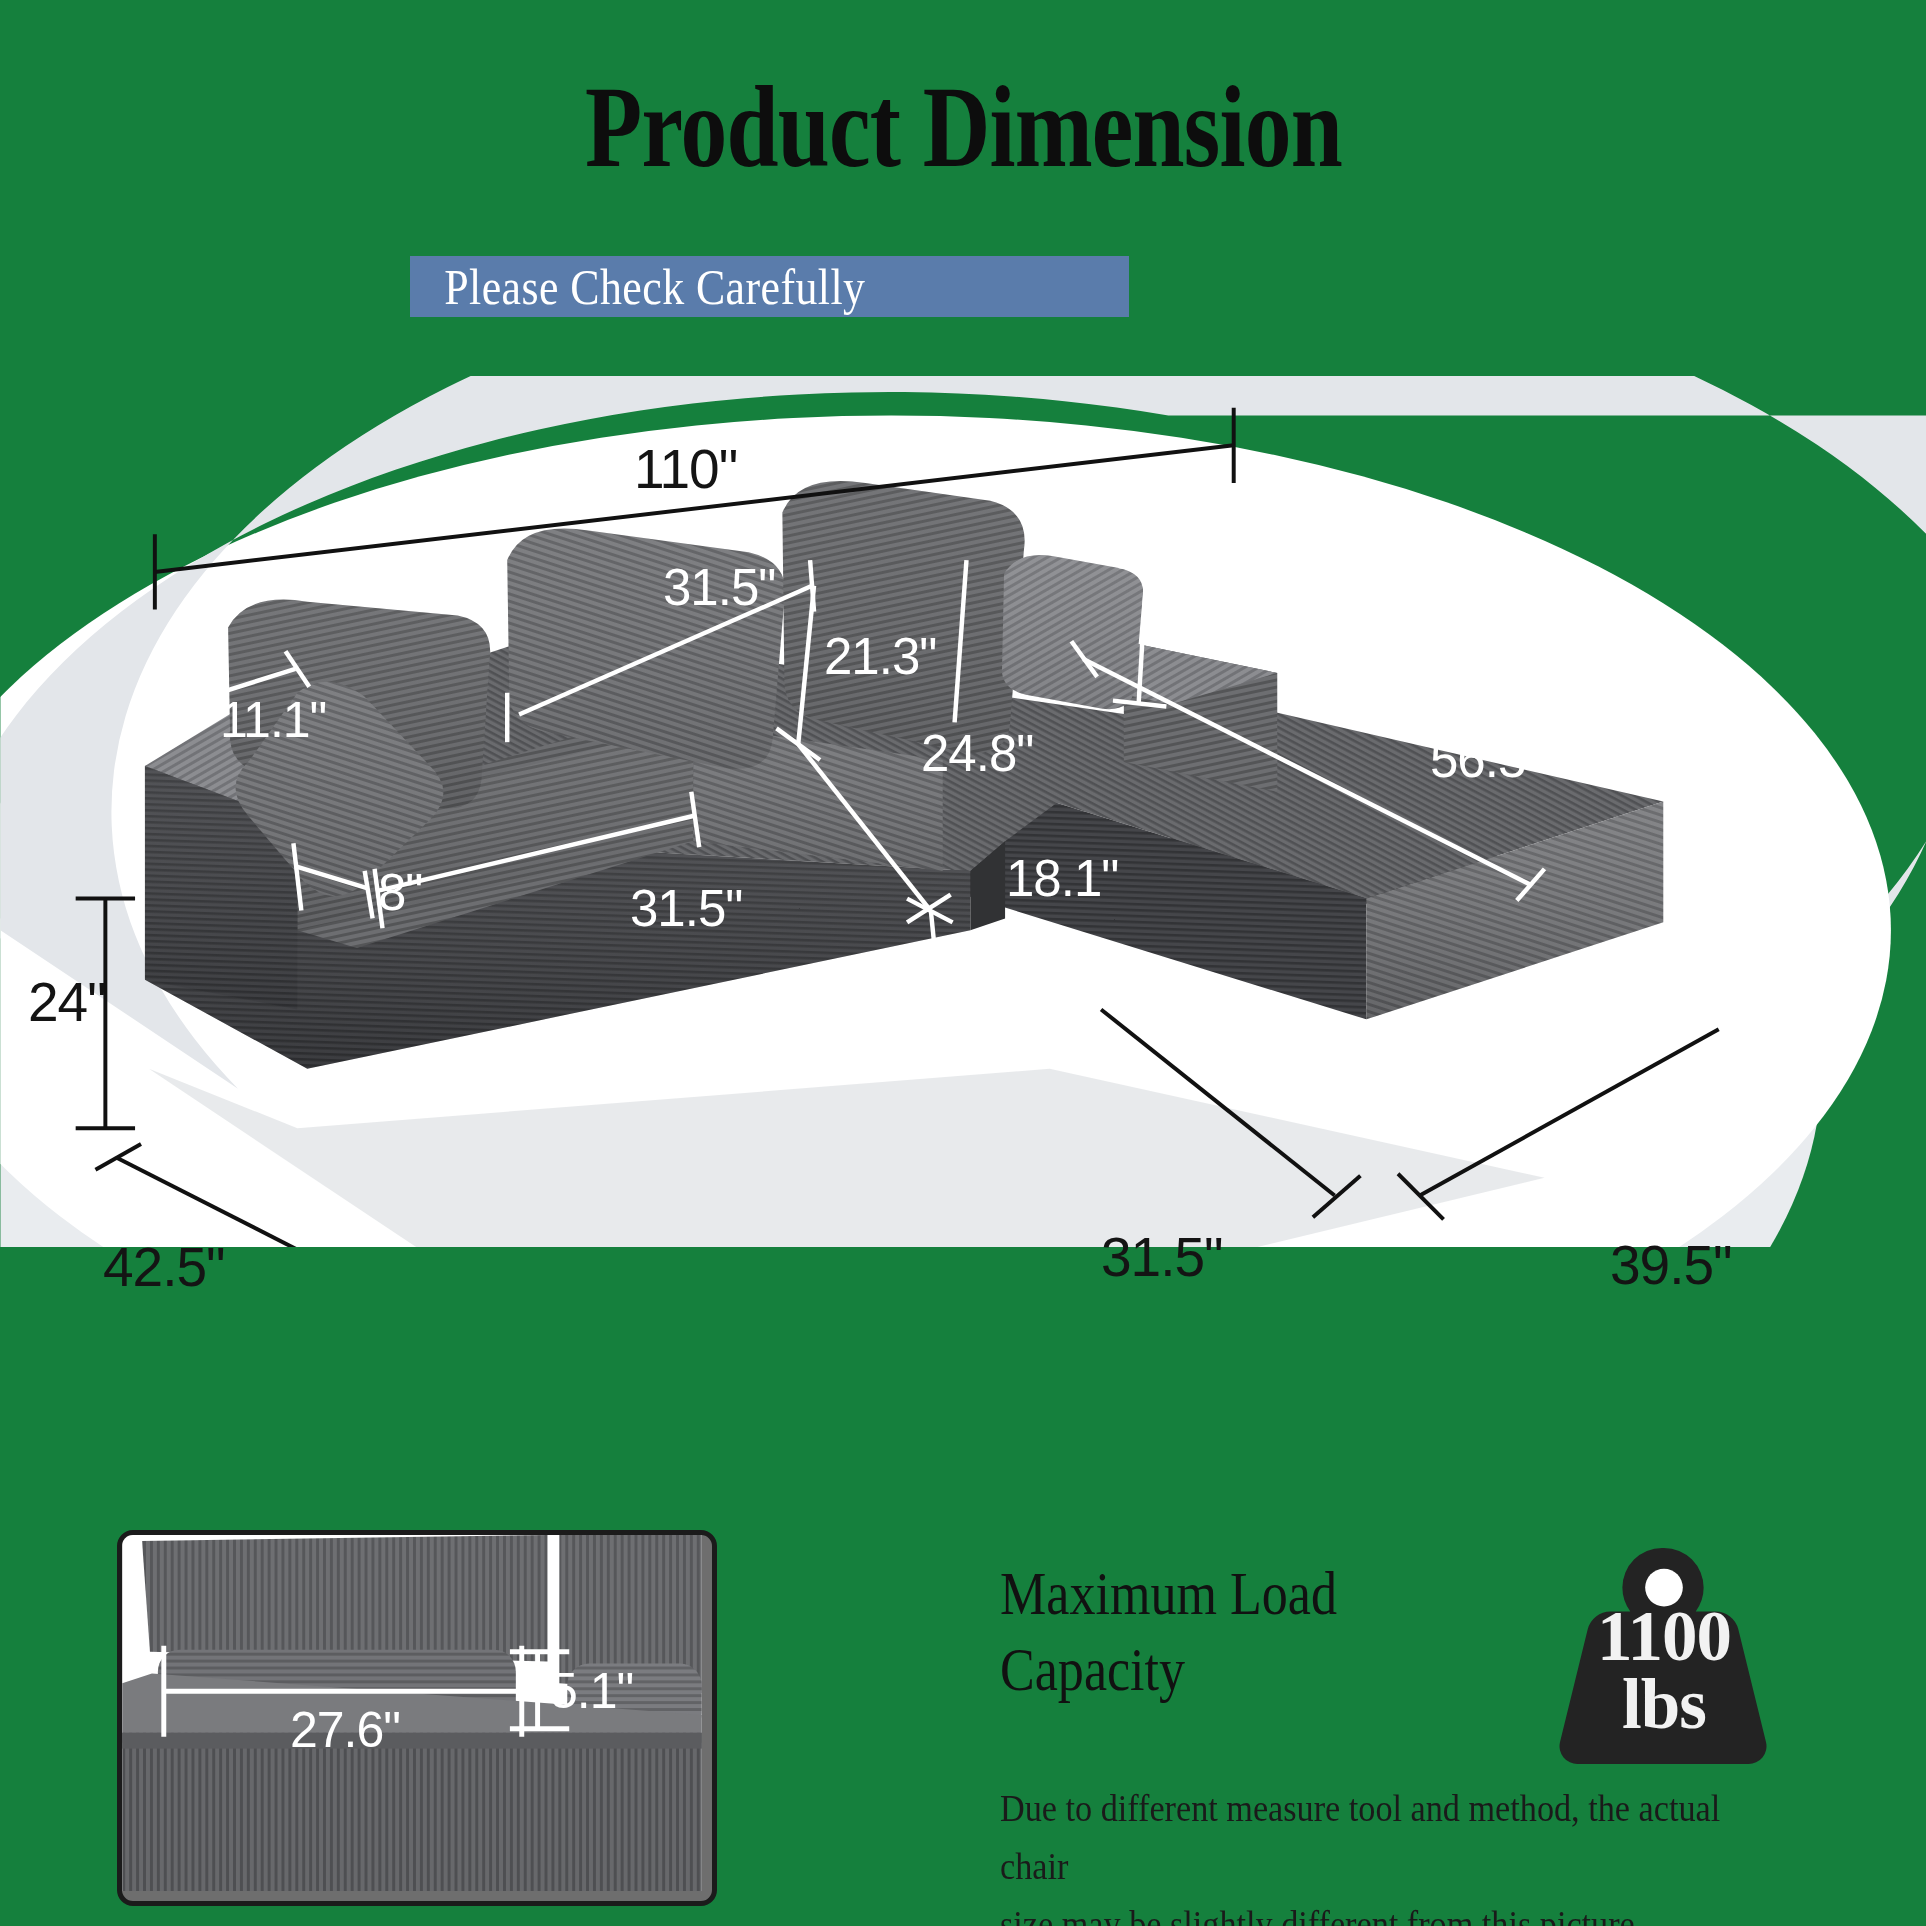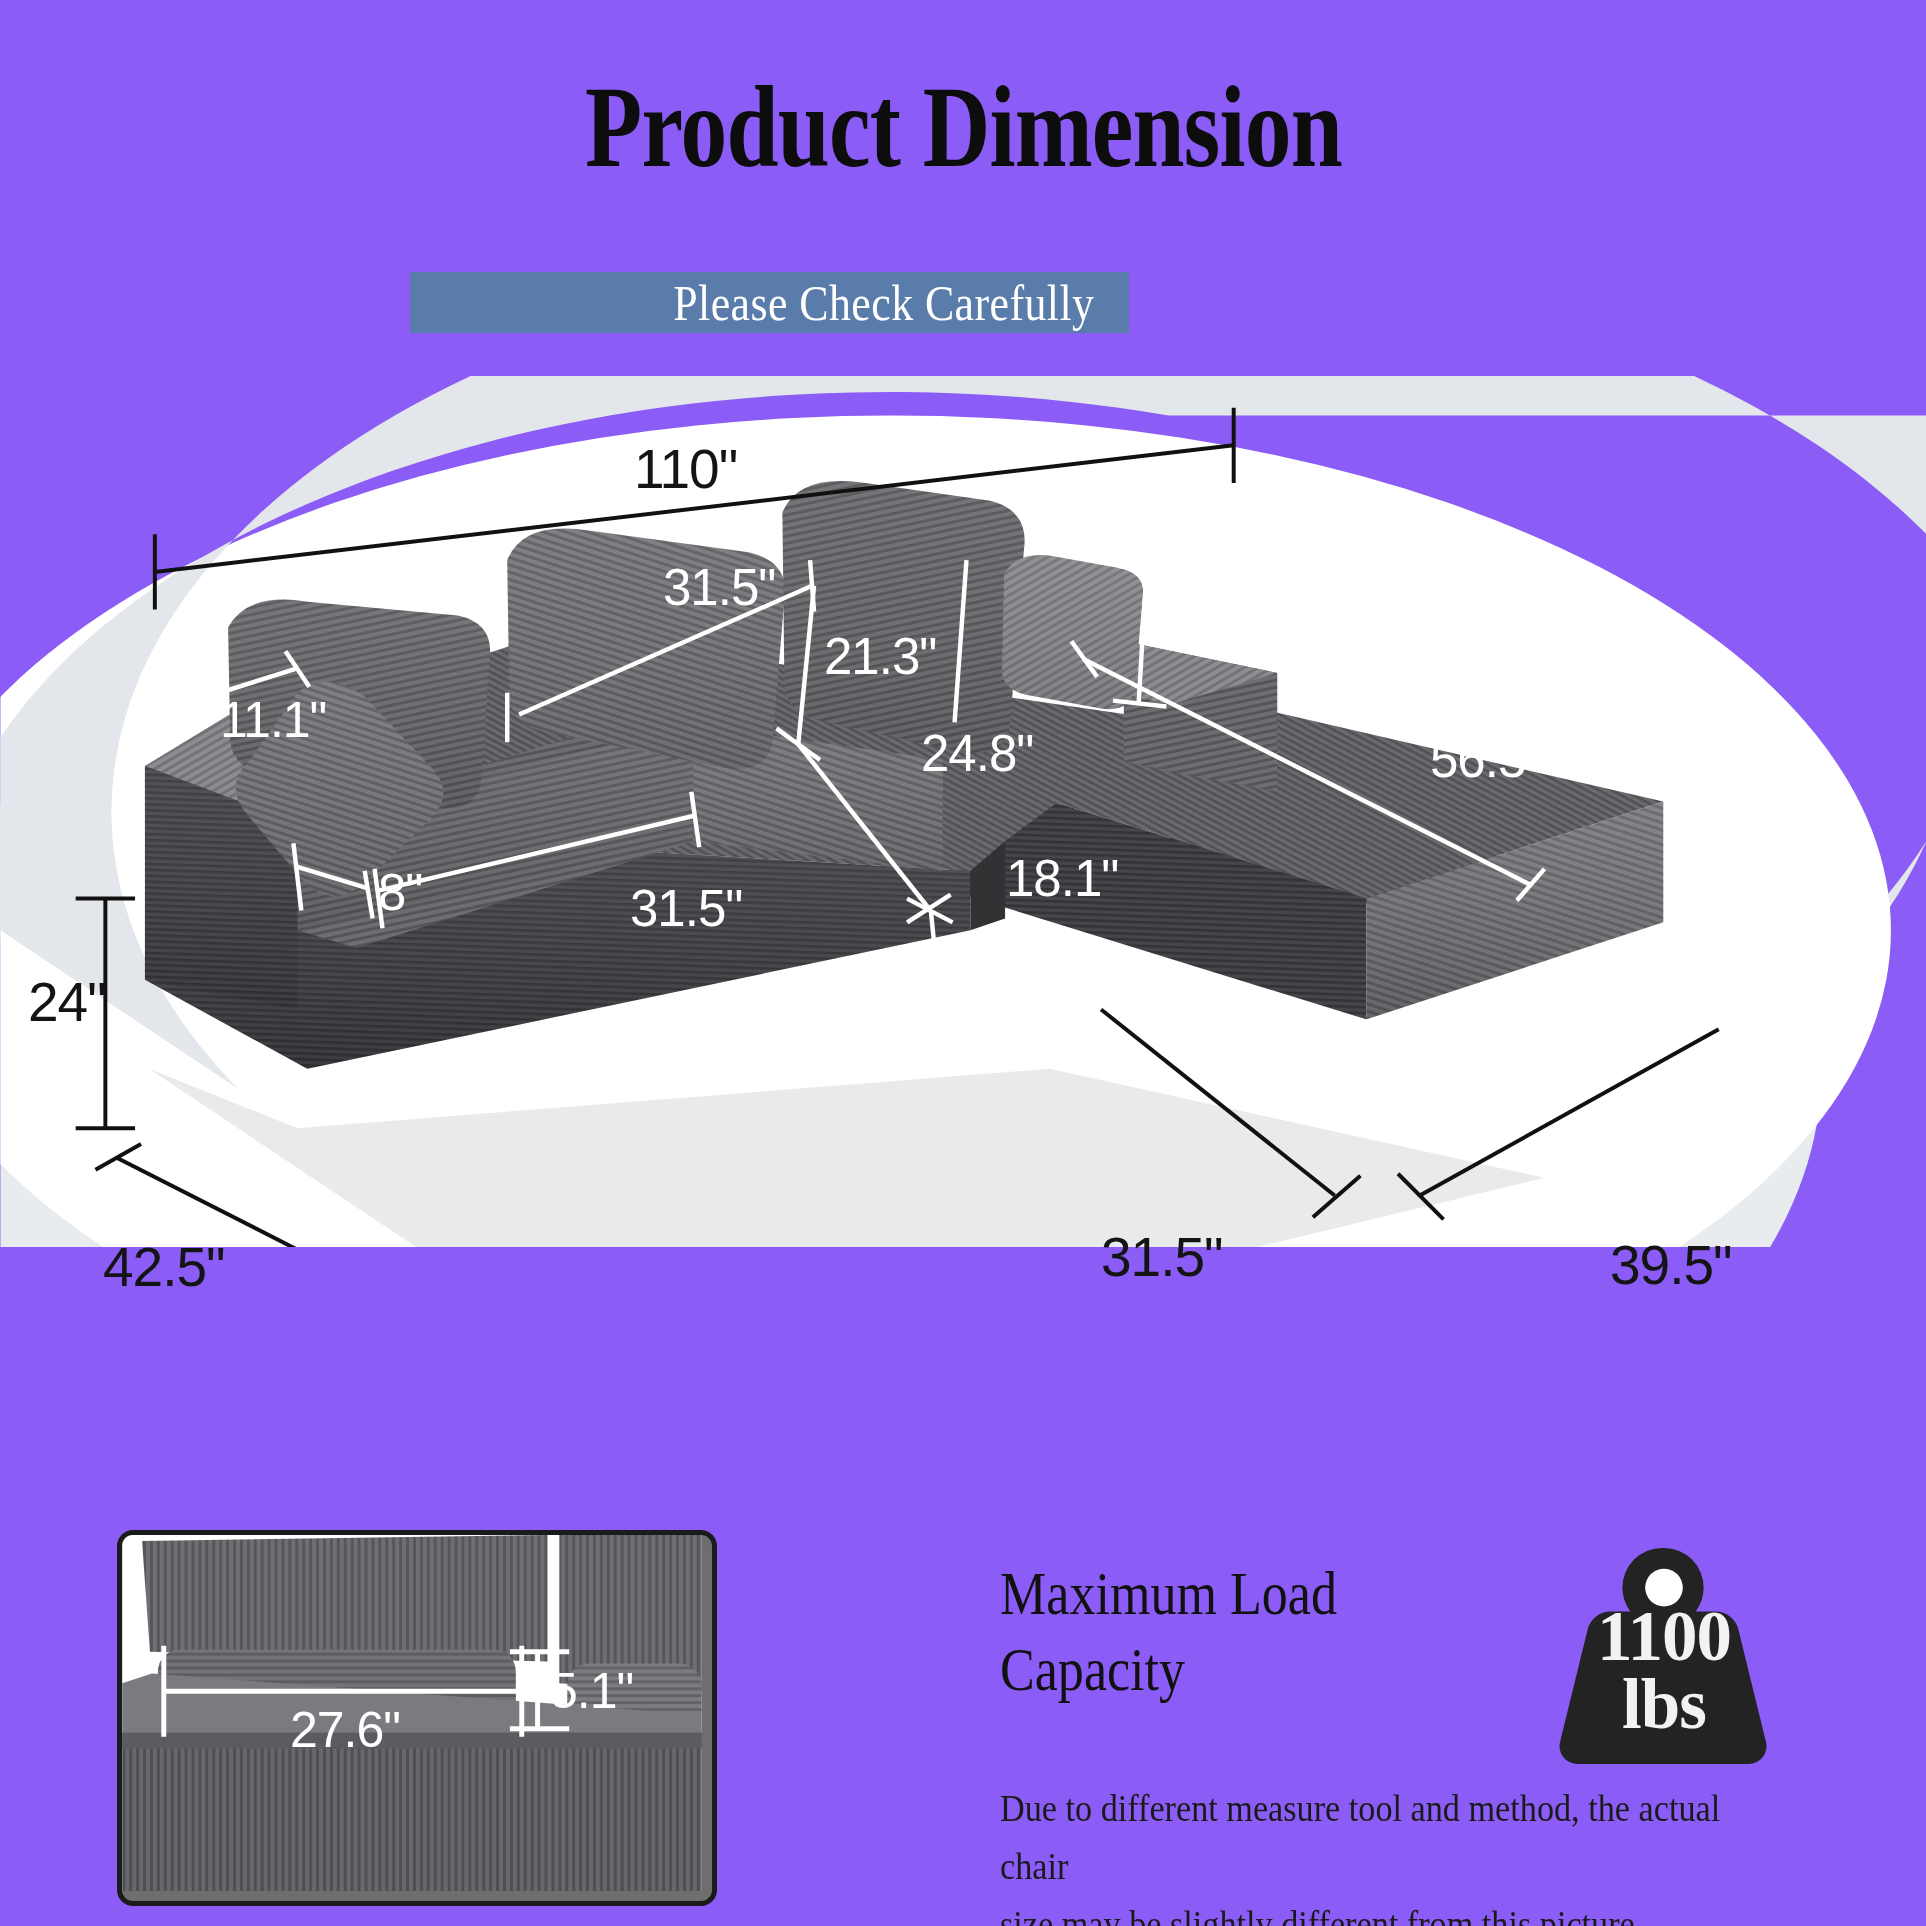--- a/index.html
+++ b/index.html
@@ -1,30 +1,30 @@
 <!DOCTYPE html>
 <html><head>
 <meta charset="utf-8">
 <style>
   html,body{margin:0;padding:0;background:#fff;}
   body{width:1927px;height:1927px;position:relative;overflow:hidden;
        font-family:"Liberation Sans",sans-serif;}
 
-  .stage{position:absolute;inset:0;background:#8b5cf6;}
+  .stage{position:absolute;inset:0;background:#15803d;}
 
   
   #page-title{
     position:absolute;left:0;top:61px;width:1927px;text-align:center;
     font-family:"Liberation Serif",serif;font-weight:700;
     font-size:117px;line-height:1.12;letter-spacing:-1px;color:#0d0d0d;
     transform:scaleX(.80);transform-origin:center top;white-space:nowrap;
   }
   #subtitle-banner{
-    position:absolute;left:410px;top:272px;width:719px;height:61px;
-    background:#5a7cab;display:flex;align-items:center;justify-content:flex-end;
+    position:absolute;left:410px;top:256px;width:719px;height:61px;
+    background:#5a7cab;display:flex;align-items:center;justify-content:flex-start;
   }
   #subtitle-text{
     font-family:"Liberation Serif",serif;font-size:51px;color:#fff;
     transform:scaleX(.86);white-space:nowrap;letter-spacing:0.5px;
   }
 
   
   .scene{position:absolute;left:0;top:376px;width:1927px;height:871px;}
 
   

